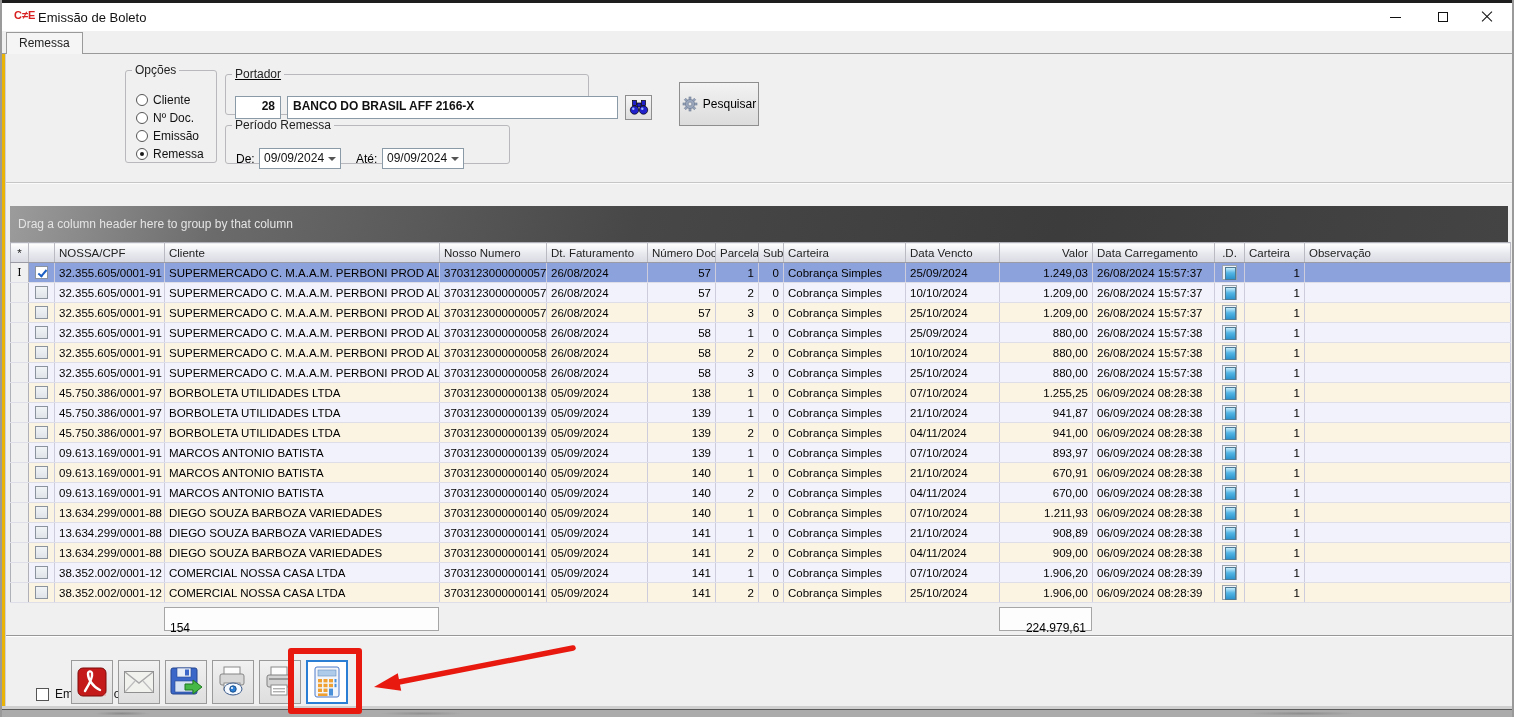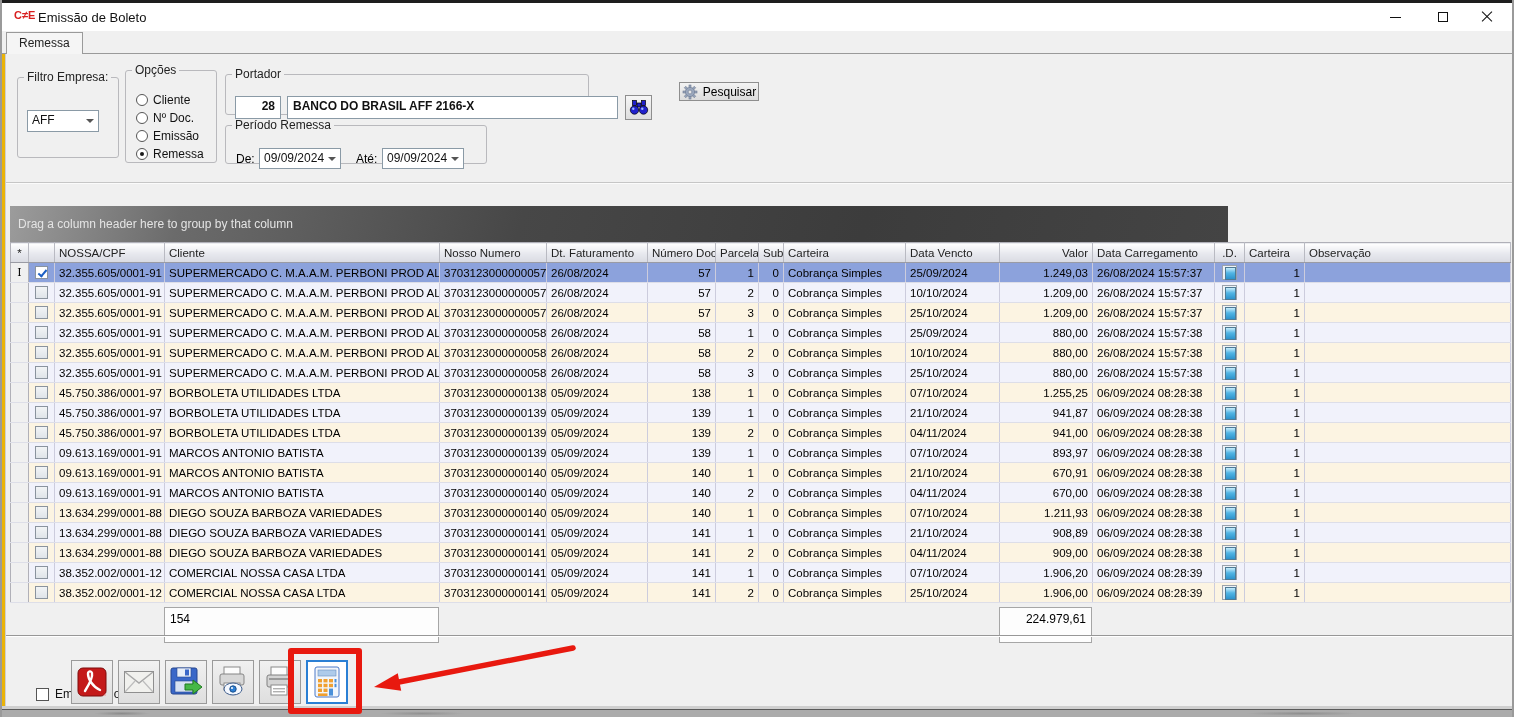--- a/index.html
+++ b/index.html
@@ -23,51 +23,51 @@
   .tab{position:absolute;left:4px;top:1px;height:22px;padding:0 12px;background:#f5f5f5;
        border:1px solid #9a9a9a;border-bottom:none;font-size:12px;line-height:21px;color:#222;z-index:3;}
   .tabline{position:absolute;left:0;top:53px;width:100%;height:1px;background:#9a9a9a;}
   .client{position:absolute;left:3px;top:54px;width:1508px;height:652px;background:#f0f0f0;
           border-left:1px solid #cfcfcf;border-right:1px solid #cfcfcf;}
   
   fieldset{position:absolute;border:1px solid #b9b9bd;border-radius:3px;margin:0;padding:0;}
   legend{font-size:12px;color:#222;margin-left:6px;padding:0 3px;}
   .fs-empresa{left:11px;top:16px;width:102px;height:88px;}
   .fs-opcoes{left:119px;top:9px;width:92px;height:100px;}
-  .fs-portador{left:219px;top:13px;width:364px;height:48px;}
-  .fs-periodo{left:219px;top:64px;width:262px;height:46px;}
+  .fs-portador{left:219px;top:13px;width:364px;height:48px;text-decoration:underline;}
+  .fs-periodo{left:219px;top:64px;width:285px;height:46px;}
   .combo{position:absolute;background:#fff;border:1px solid #8a9aa6;font-size:12px;color:#111;
          padding:2px 4px;cursor:pointer;}
   .combo .arr{position:absolute;right:4px;top:8px;width:0;height:0;border-left:4px solid transparent;
          border-right:4px solid transparent;border-top:4px solid #555;}
   .cmb-empresa{left:9px;top:26px;width:72px;height:22px;}
   .radio-row{position:absolute;left:10px;display:flex;align-items:center;gap:5px;cursor:pointer;}
   .rb{width:12px;height:12px;border:1px solid #555;border-radius:50%;background:#fff;position:relative;flex:0 0 auto;}
   .rb.sel:after{content:"";position:absolute;left:3px;top:3px;width:4px;height:4px;border-radius:50%;background:#1a1a1a;}
   .radio-row span.lbl{font-size:12px;color:#111;}
   .inp{position:absolute;background:#fff;border:1px solid #8a9aa6;font-size:12px;color:#111;padding:2px 5px;}
   .inp-code{left:9px;top:15px;width:46px;height:23px;font-weight:bold;text-align:right;}
   .inp-name{left:61px;top:15px;width:331px;height:23px;font-weight:bold;}
   .btn-binoc{position:absolute;left:399px;top:14px;width:27px;height:25px;background:linear-gradient(#f6f6f6,#dedede);
              border:1px solid #8e8e8e;display:flex;align-items:center;justify-content:center;cursor:pointer;}
   .lbl-de{position:absolute;left:10px;top:20px;font-size:12px;}
   .lbl-ate{position:absolute;left:130px;top:20px;font-size:12px;}
   .cmb-de{left:33px;top:16px;width:82px;height:21px;}
   .cmb-ate{left:156px;top:16px;width:82px;height:21px;}
-  .btn-pesquisar{position:absolute;left:673px;top:28px;width:80px;height:19px;background:linear-gradient(#f3f3f3,#dcdcdc);
+  .btn-pesquisar{position:absolute;left:673px;top:28px;width:80px;height:44px;background:linear-gradient(#f3f3f3,#dcdcdc);
              border:1px solid #8e8e8e;display:flex;align-items:center;justify-content:center;gap:5px;font-size:12px;cursor:pointer;}
   .ckrow{position:absolute;display:flex;align-items:center;gap:6px;cursor:pointer;margin-top:48px;}
   .ck{width:13px;height:13px;background:#fff;border:1px solid #555;flex:0 0 auto;}
   .ckrow span.lbl{font-size:12px;color:#111;}
   .ck-permite{left:11px;top:103px;}
   .ck-selecionar{left:9px;top:133px;}
   .ck-email{left:30px;top:585px;}
   .filtersep{position:absolute;left:0px;top:128px;width:1506px;height:2px;border-top:1px solid #c6c6c6;border-bottom:1px solid #fbfbfb;}
   
-  .groupbar{position:absolute;left:4px;top:152px;width:1218px;height:36px;color:#e4e4e4;font-size:12px;
+  .groupbar{position:absolute;left:4px;top:152px;width:1498px;height:36px;color:#e4e4e4;font-size:12px;
             display:flex;align-items:center;padding-left:8px;
             background:linear-gradient(105deg,#9c9c9c 0%,#6b6b6b 14%,#474747 42%,#3c3c3c 70%,#444444 100%);}
   
   table.grid{position:absolute;left:4px;top:188px;width:1500px;border-collapse:collapse;table-layout:fixed;
              font-size:11.5px;color:#000;border:1px solid #b0b0b8;}
   table.grid th{height:20px;background:linear-gradient(#ffffff,#e7e8ee 55%,#d9dbe2);border-right:1px solid #b9bac2;
              border-bottom:1px solid #9a9ba4;font-weight:normal;text-align:left;padding:0 4px;color:#222;
              overflow:hidden;white-space:nowrap;cursor:pointer;}
   table.grid th.ac{text-align:center;padding:0;}
   table.grid th.ar{text-align:right;}
@@ -80,21 +80,21 @@
   table.grid td.ar{text-align:right;} table.grid td.ac{text-align:center;padding:0;}
   .cb{display:inline-block;width:13px;height:13px;border:1px solid #8a939e;background:linear-gradient(#f2f4f6,#dfe4e9);
       position:relative;vertical-align:middle;cursor:pointer;}
   .cb.checked{background:#fff;}
   .cb.checked:after{content:"";position:absolute;left:2px;top:3px;width:7px;height:3px;
       border-left:2px solid #1b5fc4;border-bottom:2px solid #1b5fc4;transform:rotate(-50deg);}
   .dicon{display:inline-block;width:15px;height:15px;border:1px solid #9aa2ac;background:#eef2f6;position:relative;vertical-align:middle;cursor:pointer;}
   .dicon:after{content:"";position:absolute;left:2px;top:1px;width:9px;height:11px;border:1px solid #4f7documento0;
       border:1px solid #4f7a94;background:linear-gradient(#c9ecfb,#52b5e4 45%,#2d93cc);}
   
-  .fbox{position:absolute;height:36px;background:#fdfdfd;border:1px solid #a6a6a6;font-size:12px;line-height:22px;padding:0 5px;}
+  .fbox{position:absolute;height:24px;background:#fdfdfd;border:1px solid #a6a6a6;font-size:12px;line-height:22px;padding:9px 5px;}
   .fbox-count{left:158px;top:553px;width:275px;text-align:left;}
   .fbox-total{left:993px;top:553px;width:93px;text-align:right;}
   .botsep{position:absolute;left:0;top:581px;width:1506px;height:2px;border-top:1px solid #979797;border-bottom:1px solid #fff;}
   
   .tbtn{position:absolute;top:606px;width:42px;height:44px;background:linear-gradient(#f1f1f1,#dedede);
         border:1px solid #9a9a9a;display:flex;align-items:center;justify-content:center;cursor:pointer;}
   .tbtn.focus{background:#fff;border:2px solid #2a7fd4;}
   .redbox{position:absolute;left:282px;top:594px;width:74px;height:66px;border:6px solid #e8190f;border-radius:3px;z-index:5;pointer-events:none;}
   .arrow{position:absolute;left:352px;top:586px;z-index:5;pointer-events:none;}
   .infopanel{position:absolute;left:1244px;top:582px;width:261px;height:70px;border:1px solid #b0b0b0;background:#f1f1f1;
@@ -127,26 +127,20 @@
       </div>
   </div>
 
   <div class="tabstrip">
     <div class="tab">Remessa</div>
   </div>
   <div class="tabline"></div>
 
   <div class="client">
 
-    <fieldset class="fs-empresa">
-      <legend>Filtro Empresa:</legend>
-      <div class="combo cmb-empresa">
-        <span>AFF</span><span class="arr"></span>
-      </div>
-    </fieldset>
 
     <fieldset class="fs-opcoes">
       <legend>Opções</legend>
       <div class="radio-row" style="top:16px;">
         <span class="rb"></span>
           <span class="lbl">Cliente</span>
         </div>
       <div class="radio-row" style="top:34px;">
         <span class="rb"></span>
           <span class="lbl">Nº Doc.</span>

